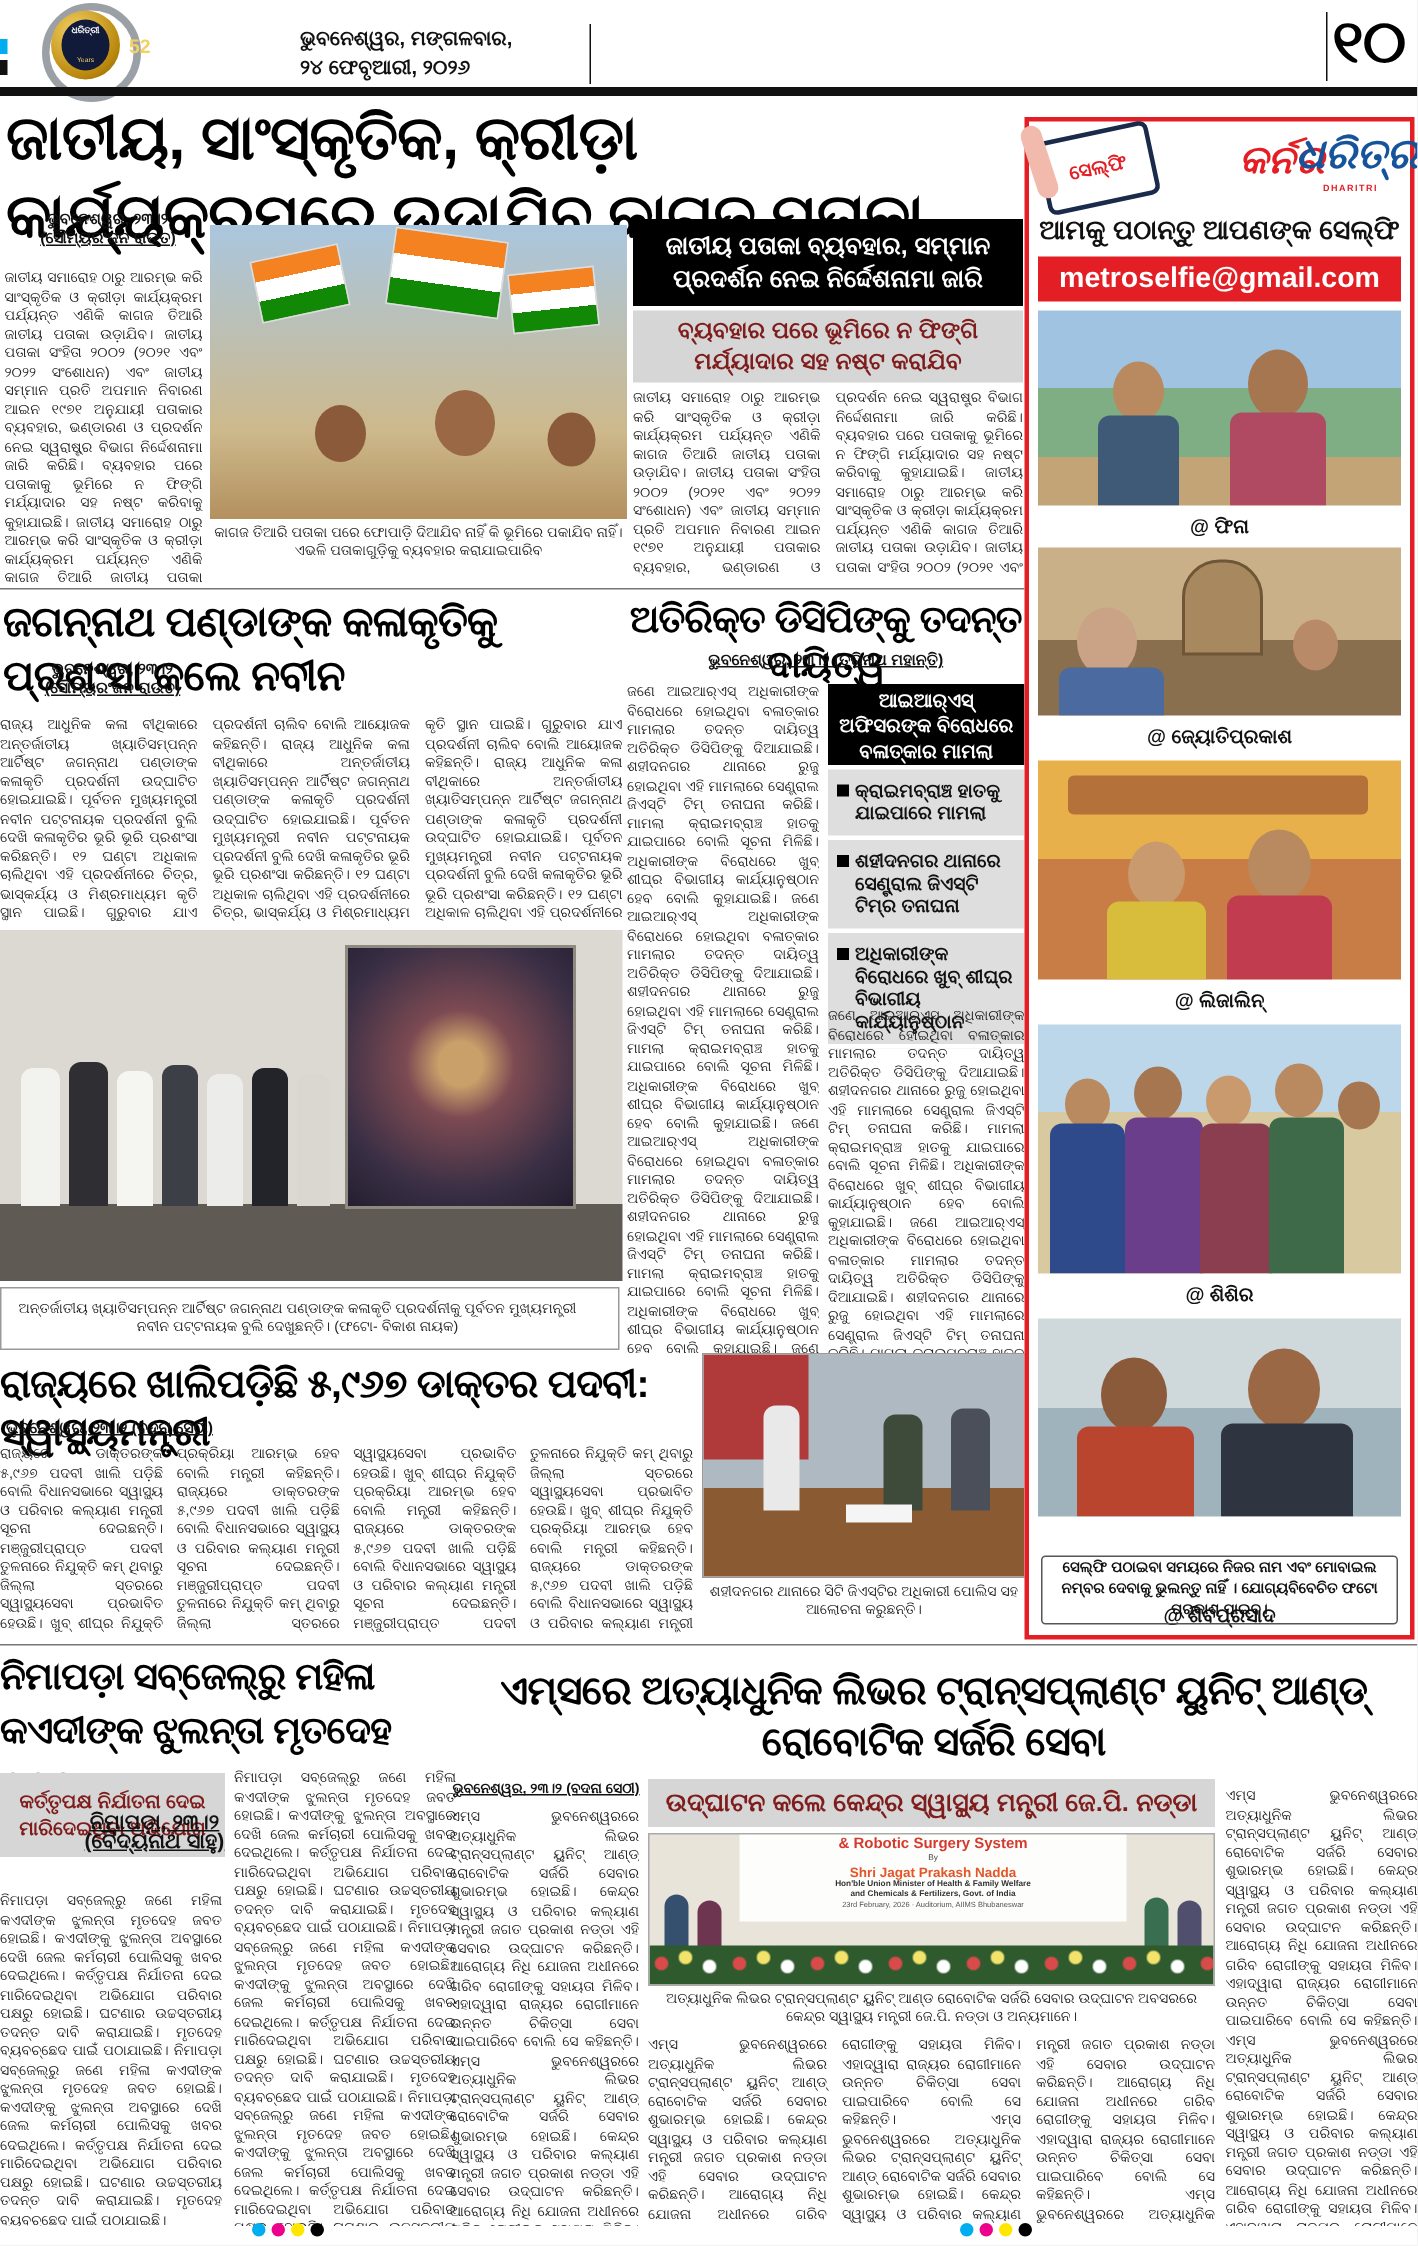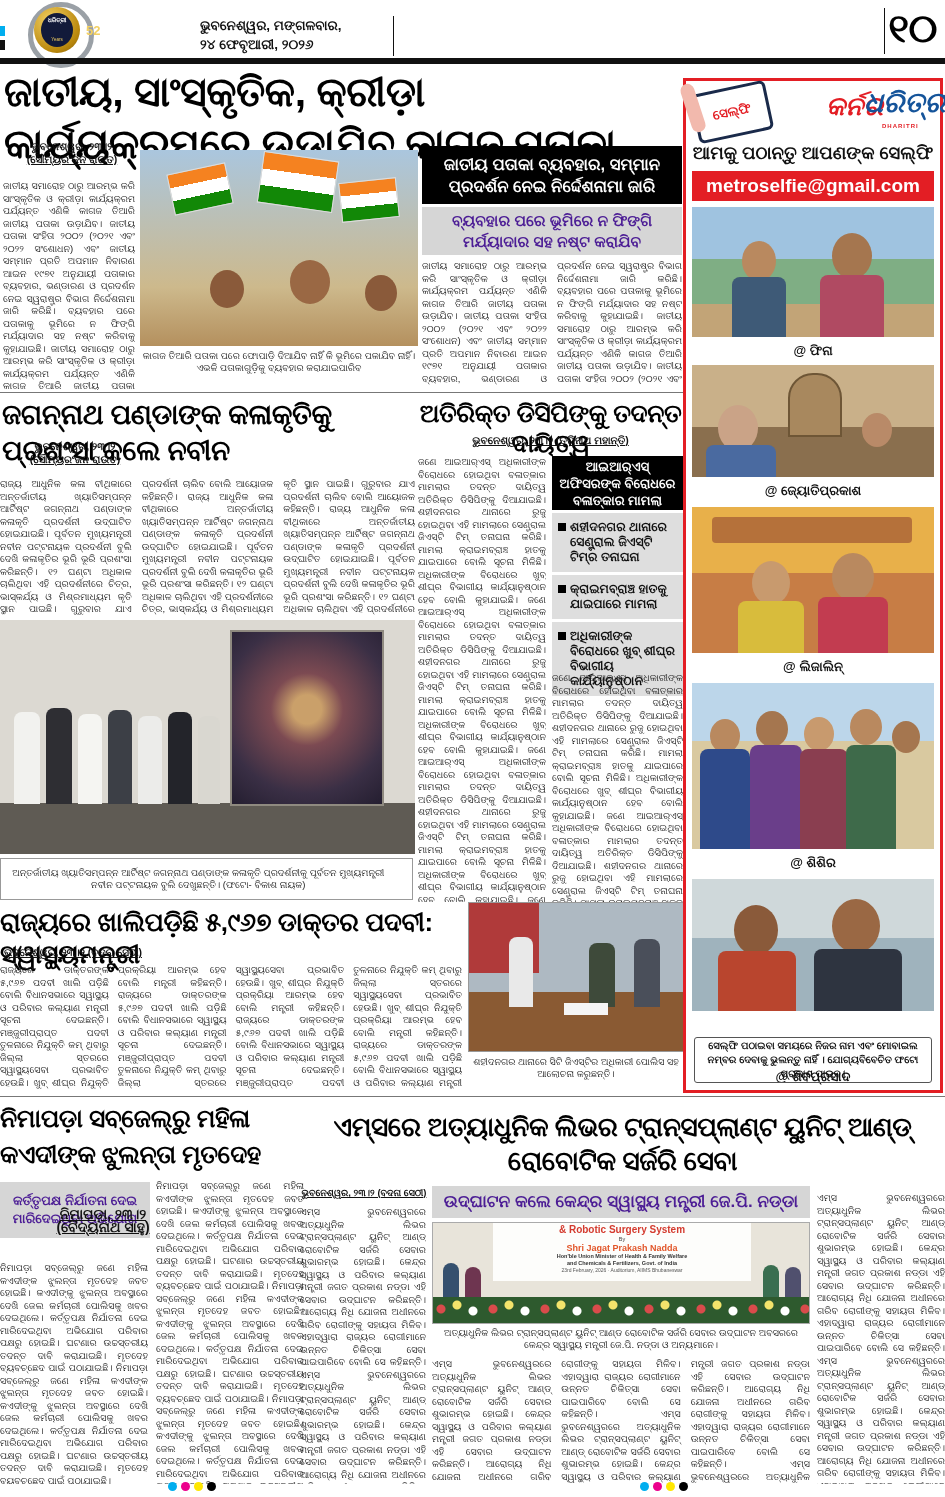--- a/index.html
+++ b/index.html
@@ -7,21 +7,21 @@
         font-family:"Liberation Sans","DejaVu Sans",sans-serif;color:#111;overflow:hidden;}
   .abs{position:absolute;}
   .body-text{font-size:9.5px;line-height:12.5px;text-align:justify;overflow:hidden;
              overflow-wrap:break-word;color:#222;column-fill:auto;}
   .byline{font-weight:bold;font-size:10.5px;text-align:center;line-height:13px;}
   .byline .rep{text-decoration:underline;font-weight:bold;}
   .cap{font-size:9.5px;line-height:12px;text-align:center;color:#222;}
   .hl{font-weight:800;color:#000;letter-spacing:-0.5px;}
   .boxblack{background:#000;color:#fff;font-weight:bold;text-align:center;
             display:flex;align-items:center;justify-content:center;}
-  .boxgray{background:#d6d6d6;color:#4c1d95;font-weight:bold;text-align:center;
+  .boxgray{background:#d6d6d6;color:#7f1d1d;font-weight:bold;text-align:center;
            display:flex;align-items:center;justify-content:center;}
   .rule-h{background:#111;}
   .photo{overflow:hidden;}
   .face{position:absolute;border-radius:50%;background:#b9895f;}
   .sil{position:absolute;border-radius:8px 8px 0 0;}
   .regdot{position:absolute;width:9px;height:9px;border-radius:50%;}
   .bullet-item{display:flex;gap:4px;padding:7px 6px;font-size:12.5px;line-height:15px;
                font-weight:bold;border-bottom:3px solid #fff;}
   .bullet-item .sq{flex:0 0 auto;width:8px;height:8px;background:#000;margin-top:3px;}
   .selfie-cap{font-size:13px;font-weight:bold;text-align:center;padding:4px 0 6px;}
@@ -97,25 +97,25 @@
   <div class="abs hl" style="left:418px;top:398px;width:265px;font-size:25px;line-height:30px;text-align:center;">ଅତିରିକ୍ତ ଡିସିପିଙ୍କୁ ତଦନ୍ତ ଦାୟିତ୍ୱ</div>
   <div class="abs byline" style="left:418px;top:434px;width:265px;">
     <span class="rep">ଭୁବନେଶ୍ୱର, ୨୩।୨ (ତ୍ରିନାଥ ମହାନ୍ତି)</span>
   </div>
   <div class="abs body-text" style="left:418px;top:456px;width:128px;height:446px;">ଜଣେ ଆଇଆର୍‌ଏସ୍ ଅଧିକାରୀଙ୍କ ବିରୋଧରେ ହୋଇଥିବା ବଳାତ୍କାର ମାମଲାର ତଦନ୍ତ ଦାୟିତ୍ୱ ଅତିରିକ୍ତ ଡିସିପିଙ୍କୁ ଦିଆଯାଇଛି। ଶହୀଦନଗର ଥାନାରେ ରୁଜୁ ହୋଇଥିବା ଏହି ମାମଲାରେ ସେଣ୍ଟ୍ରାଲ ଜିଏସ୍‌ଟି ଟିମ୍ ତନାଘନା କରିଛି। ମାମଲା କ୍ରାଇମବ୍ରାଞ୍ଚ ହାତକୁ ଯାଇପାରେ ବୋଲି ସୂଚନା ମିଳିଛି। ଅଧିକାରୀଙ୍କ ବିରୋଧରେ ଖୁବ୍ ଶୀଘ୍ର ବିଭାଗୀୟ କାର୍ଯ୍ୟାନୁଷ୍ଠାନ ହେବ ବୋଲି କୁହାଯାଇଛି। ଜଣେ ଆଇଆର୍‌ଏସ୍ ଅଧିକାରୀଙ୍କ ବିରୋଧରେ ହୋଇଥିବା ବଳାତ୍କାର ମାମଲାର ତଦନ୍ତ ଦାୟିତ୍ୱ ଅତିରିକ୍ତ ଡିସିପିଙ୍କୁ ଦିଆଯାଇଛି। ଶହୀଦନଗର ଥାନାରେ ରୁଜୁ ହୋଇଥିବା ଏହି ମାମଲାରେ ସେଣ୍ଟ୍ରାଲ ଜିଏସ୍‌ଟି ଟିମ୍ ତନାଘନା କରିଛି। ମାମଲା କ୍ରାଇମବ୍ରାଞ୍ଚ ହାତକୁ ଯାଇପାରେ ବୋଲି ସୂଚନା ମିଳିଛି। ଅଧିକାରୀଙ୍କ ବିରୋଧରେ ଖୁବ୍ ଶୀଘ୍ର ବିଭାଗୀୟ କାର୍ଯ୍ୟାନୁଷ୍ଠାନ ହେବ ବୋଲି କୁହାଯାଇଛି। ଜଣେ ଆଇଆର୍‌ଏସ୍ ଅଧିକାରୀଙ୍କ ବିରୋଧରେ ହୋଇଥିବା ବଳାତ୍କାର ମାମଲାର ତଦନ୍ତ ଦାୟିତ୍ୱ ଅତିରିକ୍ତ ଡିସିପିଙ୍କୁ ଦିଆଯାଇଛି। ଶହୀଦନଗର ଥାନାରେ ରୁଜୁ ହୋଇଥିବା ଏହି ମାମଲାରେ ସେଣ୍ଟ୍ରାଲ ଜିଏସ୍‌ଟି ଟିମ୍ ତନାଘନା କରିଛି। ମାମଲା କ୍ରାଇମବ୍ରାଞ୍ଚ ହାତକୁ ଯାଇପାରେ ବୋଲି ସୂଚନା ମିଳିଛି। ଅଧିକାରୀଙ୍କ ବିରୋଧରେ ଖୁବ୍ ଶୀଘ୍ର ବିଭାଗୀୟ କାର୍ଯ୍ୟାନୁଷ୍ଠାନ ହେବ ବୋଲି କୁହାଯାଇଛି। ଜଣେ ଆଇଆର୍‌ଏସ୍ ଅଧିକାରୀଙ୍କ ବିରୋଧରେ ହୋଇଥିବା ବଳାତ୍କାର ମାମଲାର ତଦନ୍ତ ଦାୟିତ୍ୱ ଅତିରିକ୍ତ ଡିସିପିଙ୍କୁ ଦିଆଯାଇଛି। ଶହୀଦନଗର ଥାନାରେ ରୁଜୁ ହୋଇଥିବା ଏହି ମାମଲାରେ ସେଣ୍ଟ୍ରାଲ ଜିଏସ୍‌ଟି ଟିମ୍ ତନାଘନା କରିଛି। ମାମଲା କ୍ରାଇମବ୍ରାଞ୍ଚ ହାତକୁ ଯାଇପାରେ ବୋଲି ସୂଚନା ମିଳିଛି। ଅଧିକାରୀଙ୍କ ବିରୋଧରେ ଖୁବ୍ ଶୀଘ୍ର ବିଭାଗୀୟ କାର୍ଯ୍ୟାନୁଷ୍ଠାନ ହେବ ବୋଲି କୁହାଯାଇଛି।</div>
 
   <div class="abs boxblack" style="left:552px;top:456px;width:131px;height:54px;font-size:13px;line-height:17px;padding:2px 4px;box-sizing:border-box;">ଆଇଆର୍‌ଏସ୍ ଅଫିସରଙ୍କ ବିରୋଧରେ ବଳାତ୍କାର ମାମଲା</div>
   <div class="abs" style="left:552px;top:513px;width:131px;background:#dedede;box-sizing:border-box;">
     <div class="bullet-item">
         <span class="sq"></span>
-        <span>ଶହୀଦନଗର ଥାନାରେ ସେଣ୍ଟ୍ରାଲ ଜିଏସ୍‌ଟି ଟିମ୍‌ର ତନାଘନା</span>
+        <span>କ୍ରାଇମବ୍ରାଞ୍ଚ ହାତକୁ ଯାଇପାରେ ମାମଲା</span>
       </div>
     <div class="bullet-item">
         <span class="sq"></span>
-        <span>କ୍ରାଇମବ୍ରାଞ୍ଚ ହାତକୁ ଯାଇପାରେ ମାମଲା</span>
+        <span>ଶହୀଦନଗର ଥାନାରେ ସେଣ୍ଟ୍ରାଲ ଜିଏସ୍‌ଟି ଟିମ୍‌ର ତନାଘନା</span>
       </div>
     <div class="bullet-item">
         <span class="sq"></span>
         <span>ଅଧିକାରୀଙ୍କ ବିରୋଧରେ ଖୁବ୍ ଶୀଘ୍ର ବିଭାଗୀୟ କାର୍ଯ୍ୟାନୁଷ୍ଠାନ</span>
       </div>
   </div>
   <div class="abs body-text" style="left:552px;top:672px;width:131px;height:230px;">ଜଣେ ଆଇଆର୍‌ଏସ୍ ଅଧିକାରୀଙ୍କ ବିରୋଧରେ ହୋଇଥିବା ବଳାତ୍କାର ମାମଲାର ତଦନ୍ତ ଦାୟିତ୍ୱ ଅତିରିକ୍ତ ଡିସିପିଙ୍କୁ ଦିଆଯାଇଛି। ଶହୀଦନଗର ଥାନାରେ ରୁଜୁ ହୋଇଥିବା ଏହି ମାମଲାରେ ସେଣ୍ଟ୍ରାଲ ଜିଏସ୍‌ଟି ଟିମ୍ ତନାଘନା କରିଛି। ମାମଲା କ୍ରାଇମବ୍ରାଞ୍ଚ ହାତକୁ ଯାଇପାରେ ବୋଲି ସୂଚନା ମିଳିଛି। ଅଧିକାରୀଙ୍କ ବିରୋଧରେ ଖୁବ୍ ଶୀଘ୍ର ବିଭାଗୀୟ କାର୍ଯ୍ୟାନୁଷ୍ଠାନ ହେବ ବୋଲି କୁହାଯାଇଛି। ଜଣେ ଆଇଆର୍‌ଏସ୍ ଅଧିକାରୀଙ୍କ ବିରୋଧରେ ହୋଇଥିବା ବଳାତ୍କାର ମାମଲାର ତଦନ୍ତ ଦାୟିତ୍ୱ ଅତିରିକ୍ତ ଡିସିପିଙ୍କୁ ଦିଆଯାଇଛି। ଶହୀଦନଗର ଥାନାରେ ରୁଜୁ ହୋଇଥିବା ଏହି ମାମଲାରେ ସେଣ୍ଟ୍ରାଲ ଜିଏସ୍‌ଟି ଟିମ୍ ତନାଘନା କରିଛି। ମାମଲା କ୍ରାଇମବ୍ରାଞ୍ଚ ହାତକୁ ଯାଇପାରେ ବୋଲି ସୂଚନା ମିଳିଛି। ଅଧିକାରୀଙ୍କ ବିରୋଧରେ ଖୁବ୍ ଶୀଘ୍ର ବିଭାଗୀୟ କାର୍ଯ୍ୟାନୁଷ୍ଠାନ ହେବ ବୋଲି କୁହାଯାଇଛି।</div>
 
   <div class="abs hl" style="left:0;top:906px;width:462px;font-size:26px;line-height:32px;">ରାଜ୍ୟରେ ଖାଲିପଡ଼ିଛି ୫,୯୬୭ ଡାକ୍ତର ପଦବୀ: ସ୍ୱାସ୍ଥ୍ୟମନ୍ତ୍ରୀ</div>
   <div class="abs byline" style="left:4px;top:946px;width:180px;text-align:left;">

